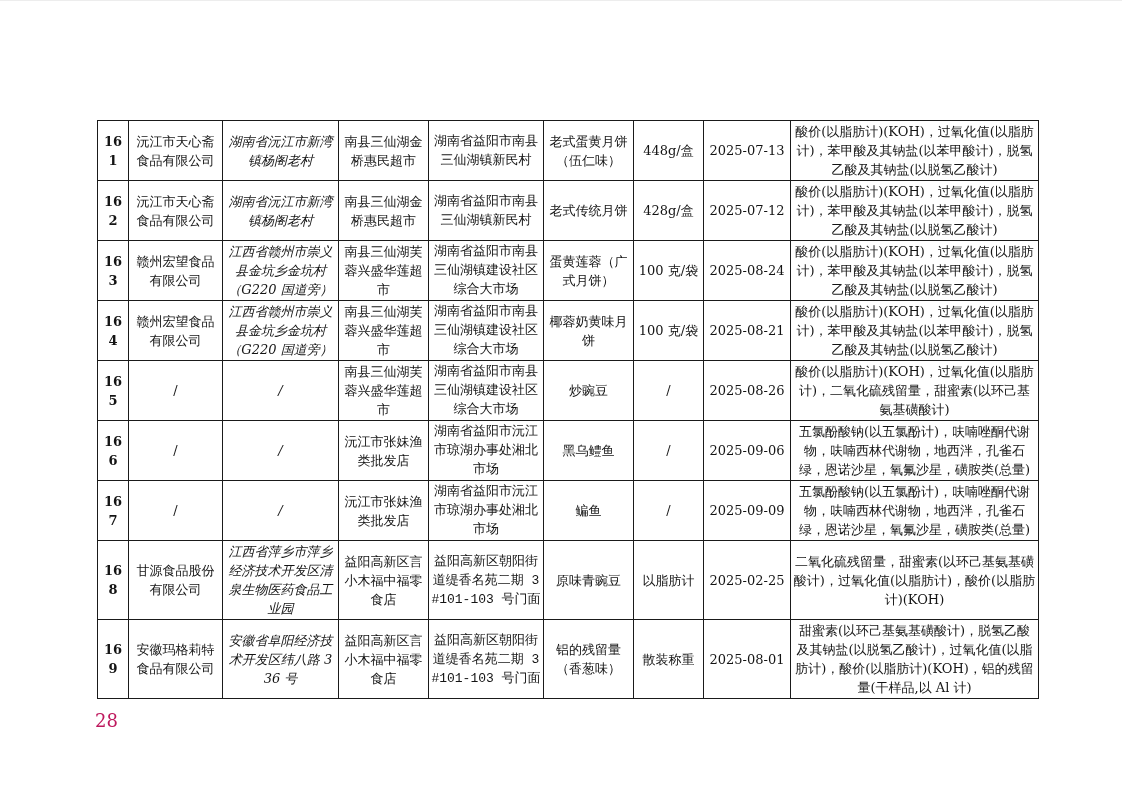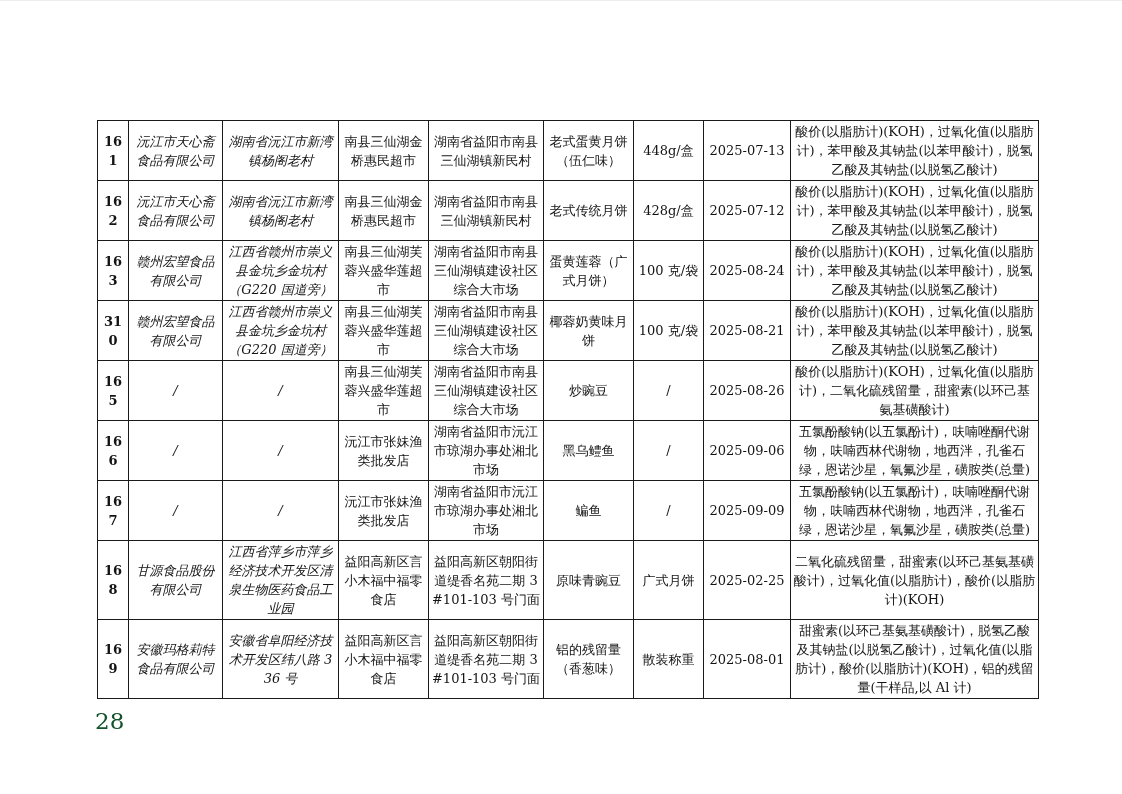--- a/index.html
+++ b/index.html
@@ -31,34 +31,34 @@
     border:1px solid #1a1a1a;
     text-align:center;
     vertical-align:middle;
     font-size:13px;
     line-height:19px;
     padding:1px 2px;
     word-break:break-all;
     overflow:hidden;
   }
   td.c0 { padding:1px 0;font-weight:bold; }
-  td.c1 { padding:1px 11px;font-style:italic; }
+  td.c1 { padding:1px 11px; }
   td.c2 { padding:1px 10px;font-style:italic; }
   td.c3 { padding:1px 10px;margin-left:24px; }
-  td.c4 { padding:1px 10px; }
+  td.c4 { padding:1px 10px;font-family:Liberation Mono, monospace; }
   td.c5 { padding:1px 7px;margin-left:48px; }
   td.c6 { padding:1px 2px; }
   td.c7 { padding:1px 2px; white-space:nowrap; }
   td.c8 { padding:1px 6px; }
   .page-number {
     position:absolute;
     left:95px; top:710px;
-    font-size:23px;
+    font-size:18px;
     line-height:22px;
-    color:#14532d;
+    color:#be185d;
   }
 </style>
 </head>
 <body>
 
 <div class="page">
 
   <table class="sampling">
     <colgroup>
       <col style="width:31px">
@@ -99,21 +99,21 @@
           <td class="c1">赣州宏望食品有限公司</td>
           <td class="c2">江西省赣州市崇义县金坑乡金坑村（G220 国道旁）</td>
           <td class="c3">南县三仙湖芙蓉兴盛华莲超市</td>
           <td class="c4">湖南省益阳市南县三仙湖镇建设社区综合大市场</td>
           <td class="c5">蛋黄莲蓉（广式月饼）</td>
           <td class="c6">100 克/袋</td>
           <td class="c7">2025-08-24</td>
           <td class="c8">酸价(以脂肪计)(KOH)，过氧化值(以脂肪计)，苯甲酸及其钠盐(以苯甲酸计)，脱氢乙酸及其钠盐(以脱氢乙酸计)</td>
         </tr>
         <tr style="height: 57px;">
-          <td class="c0">310</td>
+          <td class="c0">164</td>
           <td class="c1">赣州宏望食品有限公司</td>
           <td class="c2">江西省赣州市崇义县金坑乡金坑村（G220 国道旁）</td>
           <td class="c3">南县三仙湖芙蓉兴盛华莲超市</td>
           <td class="c4">湖南省益阳市南县三仙湖镇建设社区综合大市场</td>
           <td class="c5">椰蓉奶黄味月饼</td>
           <td class="c6">100 克/袋</td>
           <td class="c7">2025-08-21</td>
           <td class="c8">酸价(以脂肪计)(KOH)，过氧化值(以脂肪计)，苯甲酸及其钠盐(以苯甲酸计)，脱氢乙酸及其钠盐(以脱氢乙酸计)</td>
         </tr>
         <tr style="height: 57px;">
@@ -149,21 +149,21 @@
           <td class="c7">2025-09-09</td>
           <td class="c8">五氯酚酸钠(以五氯酚计)，呋喃唑酮代谢物，呋喃西林代谢物，地西泮，孔雀石绿，恩诺沙星，氧氟沙星，磺胺类(总量)</td>
         </tr>
         <tr style="height: 76px;">
           <td class="c0">168</td>
           <td class="c1">甘源食品股份有限公司</td>
           <td class="c2">江西省萍乡市萍乡经济技术开发区清泉生物医药食品工业园</td>
           <td class="c3">益阳高新区言小木福中福零食店</td>
           <td class="c4">益阳高新区朝阳街道缇香名苑二期 3#101-103 号门面</td>
           <td class="c5">原味青豌豆</td>
-          <td class="c6">广式月饼</td>
+          <td class="c6">以脂肪计</td>
           <td class="c7">2025-02-25</td>
           <td class="c8">二氧化硫残留量，甜蜜素(以环己基氨基磺酸计)，过氧化值(以脂肪计)，酸价(以脂肪计)(KOH)</td>
         </tr>
         <tr style="height: 72px;">
           <td class="c0">169</td>
           <td class="c1">安徽玛格莉特食品有限公司</td>
           <td class="c2">安徽省阜阳经济技术开发区纬八路 336 号</td>
           <td class="c3">益阳高新区言小木福中福零食店</td>
           <td class="c4">益阳高新区朝阳街道缇香名苑二期 3#101-103 号门面</td>
           <td class="c5">铝的残留量（香葱味）</td>

